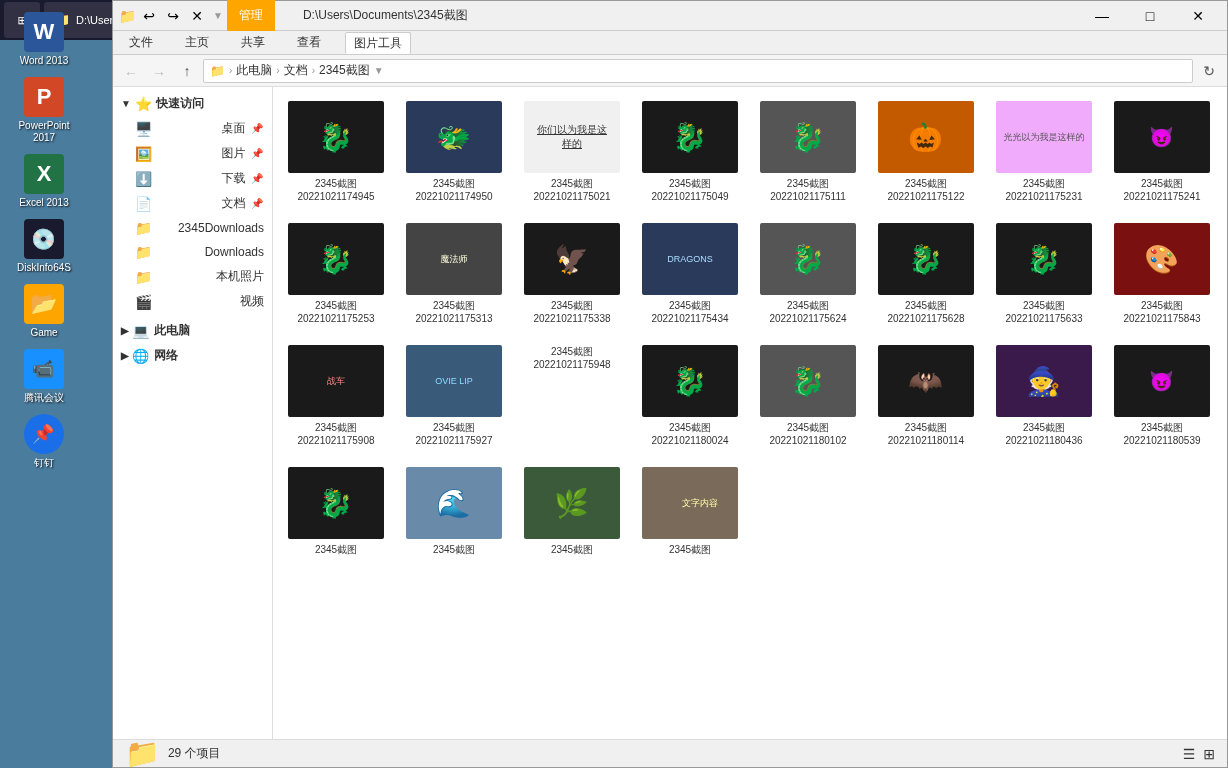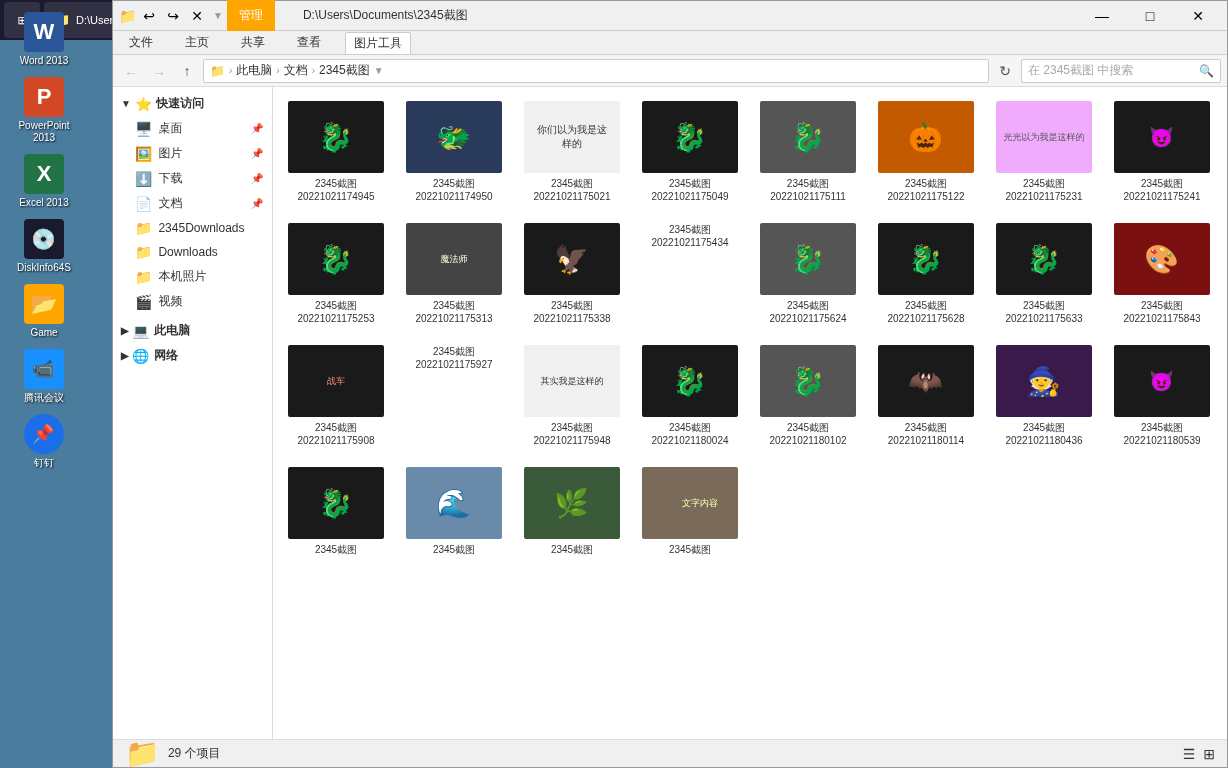--- a/index.html
+++ b/index.html
@@ -48,21 +48,21 @@
     .addr-search { width: 200px; height: 24px; background: #fff; border: 1px solid #ccc; border-radius: 2px; display: flex; align-items: center; padding: 0 6px; font-size: 12px; color: #999; gap: 4px; }
     .addr-refresh { width: 24px; height: 24px; display: flex; align-items: center; justify-content: center; cursor: pointer; font-size: 14px; color: #555; border-radius: 2px; }
 
     
     .explorer-body { flex: 1; display: flex; overflow: hidden; }
 
     
     .sidebar { width: 160px; background: #fff; border-right: 1px solid #ddd; overflow-y: auto; flex-shrink: 0; padding: 4px 0; }
     .sidebar-item { display: flex; align-items: center; gap: 6px; padding: 4px 8px; cursor: pointer; font-size: 12px; color: #333; }
     .sidebar-item .s-icon { font-size: 14px; }
-    .sidebar-item .s-label { flex: 1; }
+    .sidebar-item .s-label { flex: 1; text-align: right; }
     .sidebar-section { display: flex; align-items: center; gap: 4px; padding: 4px 8px; cursor: pointer; font-size: 12px; font-weight: bold; color: #333; }
     .sidebar-section .toggle { font-size: 10px; }
     .sidebar-section .s-icon { font-size: 14px; }
     .sidebar-pin { font-size: 10px; color: #aaa; margin-left: auto; }
     .sidebar-indent { padding-left: 22px; }
 
     
     .main-content { flex: 1; overflow-y: auto; padding: 8px; background: #fff; }
     .file-grid { display: flex; flex-wrap: wrap; gap: 8px; align-content: flex-start; }
     .file-item { width: 110px; display: flex; flex-direction: column; align-items: center; gap: 4px; padding: 6px 4px; cursor: pointer; border-radius: 3px; }
@@ -93,21 +93,21 @@
 
 <div class="desktop">
 
   <div class="desktop-icons">
     <div class="desktop-icon">
       <div class="icon-img" style="background:#2b579a;border-radius:4px;width:40px;height:40px;display:flex;align-items:center;justify-content:center;color:#fff;font-size:22px;font-weight:bold;">W</div>
       <div class="icon-label">Word 2013</div>
     </div>
     <div class="desktop-icon">
       <div class="icon-img" style="background:#d24726;border-radius:4px;width:40px;height:40px;display:flex;align-items:center;justify-content:center;color:#fff;font-size:22px;font-weight:bold;">P</div>
-      <div class="icon-label">PowerPoint 2013</div>
+      <div class="icon-label">PowerPoint 2017</div>
     </div>
     <div class="desktop-icon">
       <div class="icon-img" style="background:#217346;border-radius:4px;width:40px;height:40px;display:flex;align-items:center;justify-content:center;color:#fff;font-size:22px;font-weight:bold;">X</div>
       <div class="icon-label">Excel 2013</div>
     </div>
     <div class="desktop-icon">
       <div class="icon-img" style="background:#1a1a2e;border-radius:4px;width:40px;height:40px;display:flex;align-items:center;justify-content:center;color:#4af;font-size:20px;">💿</div>
       <div class="icon-label">DiskInfo64S</div>
     </div>
     <div class="desktop-icon">
@@ -159,24 +159,20 @@
         <span>📁</span>
         <span class="breadcrumb-sep">›</span>
         <span>此电脑</span>
         <span class="breadcrumb-sep">›</span>
         <span>文档</span>
         <span class="breadcrumb-sep">›</span>
         <span>2345截图</span>
         <span class="breadcrumb-sep">▼</span>
       </div>
       <div class="addr-refresh">↻</div>
-      <div class="addr-search">
-        <span style="color:#aaa;">在 2345截图 中搜索</span>
-        <span style="margin-left:auto;">🔍</span>
-      </div>
     </div>
 
     <div class="explorer-body">
 
       <div class="sidebar">
         <div class="sidebar-section">
           <span class="toggle">▼</span>
           <span class="s-icon">⭐</span>
           <span>快速访问</span>
         </div>
@@ -239,21 +235,21 @@
             <div class="file-name">2345截图<br>20221021174945</div>
           </div>
           <div class="file-item">
             <div class="file-thumbnail th-blue">
                 <div class="thumb-img">🐲</div>
               </div>
             <div class="file-name">2345截图<br>20221021174950</div>
           </div>
           <div class="file-item">
             <div class="file-thumbnail" style="background:#f0f0f0;">
-                <div class="thumb-img" style="color:#333;font-size:10px;padding:13px;text-align:center;">你们以为我是这样的</div>
+                <div class="thumb-img" style="color:#333;font-size:10px;padding:13px;text-align:center;text-decoration:underline;">你们以为我是这样的</div>
               </div>
             <div class="file-name">2345截图<br>20221021175021</div>
           </div>
           <div class="file-item">
             <div class="file-thumbnail th-dark">
                 <div class="thumb-img">🐉</div>
               </div>
             <div class="file-name">2345截图<br>20221021175049</div>
           </div>
           <div class="file-item">
@@ -293,20 +289,23 @@
               </div>
             <div class="file-name">2345截图<br>20221021175313</div>
           </div>
           <div class="file-item">
             <div class="file-thumbnail th-dark">
                 <div class="thumb-img">🦅</div>
               </div>
             <div class="file-name">2345截图<br>20221021175338</div>
           </div>
           <div class="file-item">
+            <div class="file-thumbnail th-blue">
+                <div class="thumb-img" style="font-size:9px;color:#adf;">DRAGONS</div>
+              </div>
             <div class="file-name">2345截图<br>20221021175434</div>
           </div>
           <div class="file-item">
             <div class="file-thumbnail th-grey">
                 <div class="thumb-img">🐉</div>
               </div>
             <div class="file-name">2345截图<br>20221021175624</div>
           </div>
           <div class="file-item">
             <div class="file-thumbnail th-dark">
@@ -327,26 +326,26 @@
             <div class="file-name">2345截图<br>20221021175843</div>
           </div>
 
           <div class="file-item">
             <div class="file-thumbnail th-dark">
                 <div class="thumb-img" style="font-size:9px;color:#f88;">战车</div>
               </div>
             <div class="file-name">2345截图<br>20221021175908</div>
           </div>
           <div class="file-item">
+            <div class="file-thumbnail" style="background:#3a5a7a;">
+                <div class="thumb-img" style="font-size:9px;color:#8df;">OVIE LIP</div>
+              </div>
             <div class="file-name">2345截图<br>20221021175927</div>
           </div>
           <div class="file-item">
-            <div class="file-thumbnail" style="background:#f0f0f0;">
-                <div class="thumb-img" style="color:#333;font-size:9px;padding:4px;text-align:center;">其实我是这样的</div>
-              </div>
             <div class="file-name">2345截图<br>20221021175948</div>
           </div>
           <div class="file-item">
             <div class="file-thumbnail th-dark">
                 <div class="thumb-img">🐉</div>
               </div>
             <div class="file-name">2345截图<br>20221021180024</div>
           </div>
           <div class="file-item">
             <div class="file-thumbnail th-grey">

